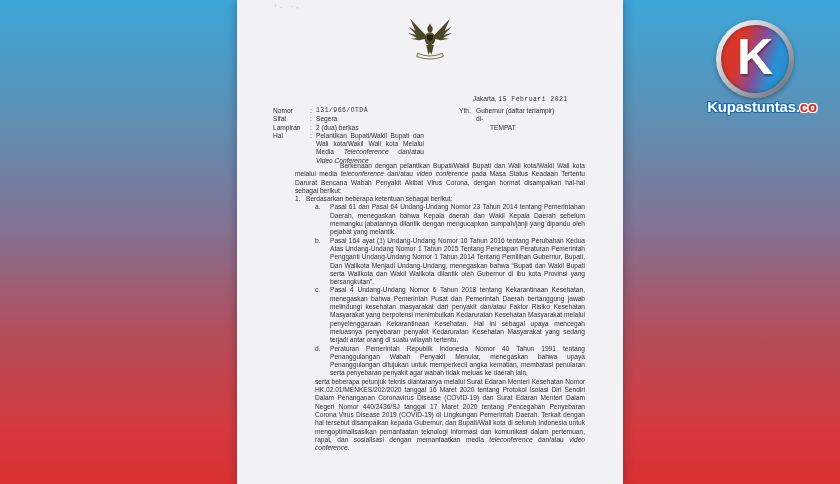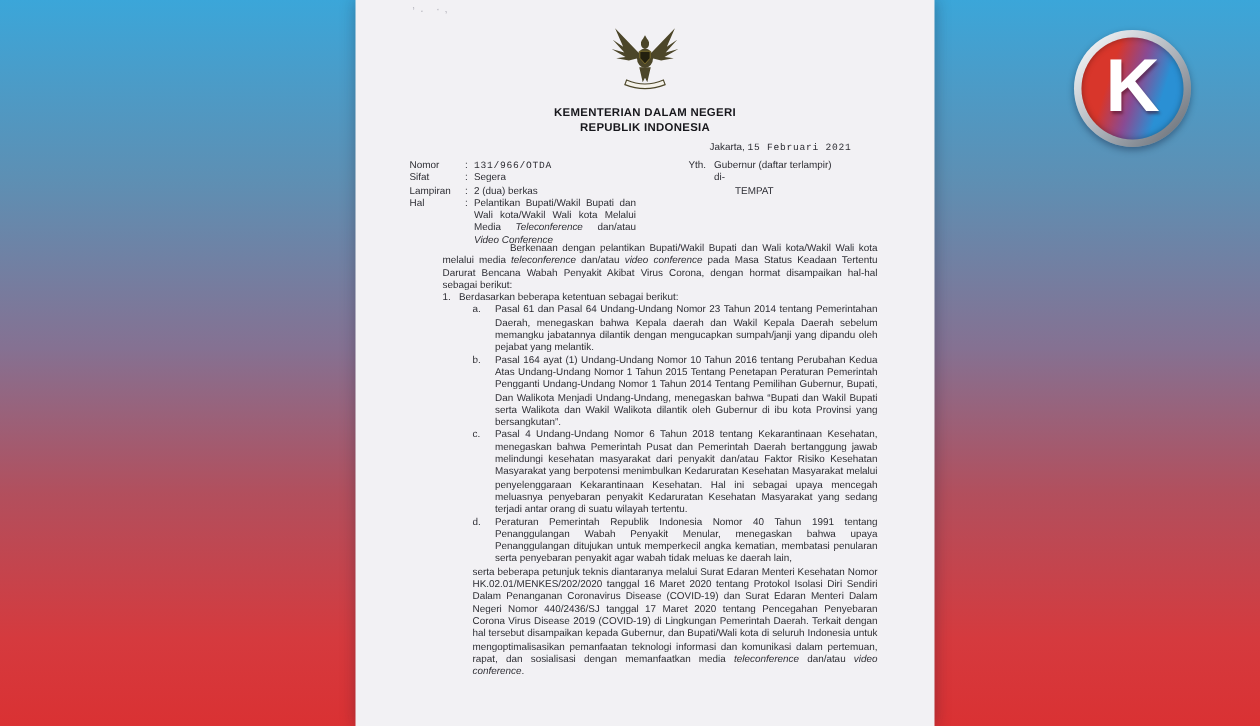--- a/index.html
+++ b/index.html
@@ -84,24 +84,20 @@
         <path d="M60 22 l5 9 l-10 0 Z"></path>
         <path d="M60 28 q-8 2 -7 10 q0 6 7 8 q7 -2 7 -8 q1 -8 -7 -10 Z"></path>
         <ellipse cx="60" cy="62" rx="14" ry="17"></ellipse>
         <path d="M50 78 L56 104 L60 96 L64 104 L70 78 Z"></path>
       </g>
       <path d="M51 50 h18 v12 l-9 10 l-9 -10 Z" fill="#23200f" stroke="#8a7a33" stroke-width="1.5"></path>
       <path d="M28 100 q32 14 64 0 l3 8 q-35 14 -70 0 Z" fill="#f5f2ea" stroke="#4c4629" stroke-width="2"></path>
     </svg>
   </div>
 
-  <div class="ministry">
-    <div>KEMENTERIAN DALAM NEGERI</div>
-    <div>REPUBLIK INDONESIA</div>
-  </div>
 
   <div class="dateline">
     <span>Jakarta,</span>
     <span class="mono">15 Februari 2021</span>
   </div>
 
   <div class="meta">
     <div class="meta-row">
       <span class="meta-label">Nomor</span>
       <span class="meta-colon">:</span>
@@ -160,13 +156,16 @@
     <div class="closing"><span>serta beberapa petunjuk teknis diantaranya melalui Surat Edaran Menteri Kesehatan Nomor HK.02.01/MENKES/202/2020 tanggal 16 Maret 2020 tentang Protokol Isolasi Diri Sendiri Dalam Penanganan Coronavirus Disease (COVID-19) dan Surat Edaran Menteri Dalam Negeri Nomor 440/2436/SJ tanggal 17 Maret 2020 tentang Pencegahan Penyebaran Corona Virus Disease 2019 (COVID-19) di Lingkungan Pemerintah Daerah. Terkait dengan hal tersebut disampaikan kepada Gubernur, dan Bupati/Wali kota di seluruh Indonesia untuk mengoptimalisasikan pemanfaatan teknologi informasi dan komunikasi dalam pertemuan, rapat, dan sosialisasi dengan memanfaatkan media </span><span class="em">teleconference</span><span> dan/atau </span><span class="em">video conference</span><span>.</span></div>
   </div>
 </div>
 
 <div class="logo">
   <div class="logo-ring">
     <div class="logo-inner">
       <span class="logo-k">K</span>
     </div>
   </div>
+  <div class="logo-text">
+    <span class="white">Kupastuntas.</span><span class="red">co</span>
+  </div>
 </div>
 
 </body></html>

